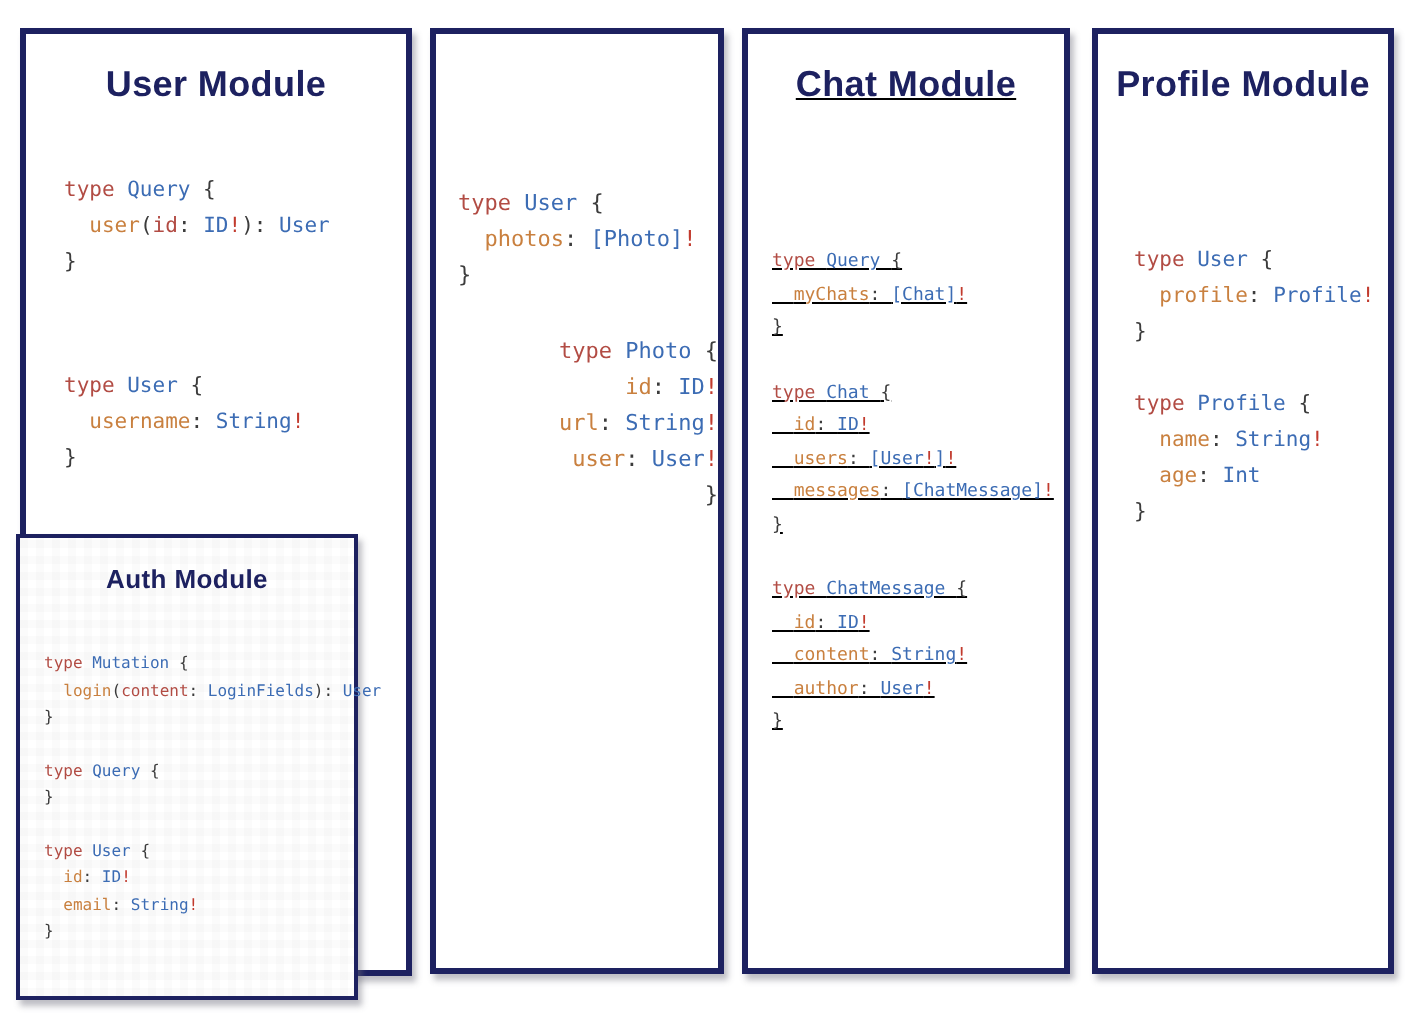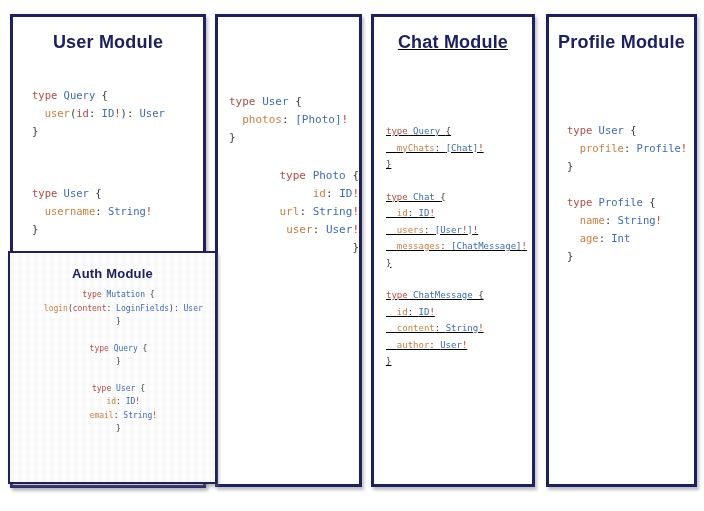--- a/index.html
+++ b/index.html
@@ -38,27 +38,27 @@
   .tok-fd { color: var(--c-fd, #c9803f); }
   .tok-bg { color: var(--c-bang, #c23b2e); }
   .tok-pu { color: var(--c-pu, #3c3c3c); }
 
   
   .panel-user { left: 10px; top: 14px; width: 196px; height: 474px; }
   .panel-user .code { margin: 33px 0 0 19px; font-size: 10.5px; line-height: 18px; }
   .panel-user .code-block + .code-block { margin-top: 44px; }
 
   
-  .panel-auth { left: 8px; top: 251px; width: 209px; height: 233px; z-index: 5; border-width: 2px;
+  .panel-auth { left: 8px; top: 267px; width: 171px; height: 233px; z-index: 5; border-width: 2px;
     background:
       repeating-linear-gradient(0deg, rgba(0,0,0,0.015) 0 4px, transparent 4px 8px),
       repeating-linear-gradient(90deg, rgba(0,0,0,0.015) 0 4px, transparent 4px 8px),
       #ffffff; }
   .panel-auth .panel-title { font-size: 13px; margin-top: 13px; }
-  .panel-auth .code { margin: 7px 0 0 12px; font-size: 8px; line-height: 13.5px; text-align: center; }
+  .panel-auth .code { margin: 28px 0 0 12px; font-size: 8px; line-height: 13.5px; }
   .panel-auth .code-block + .code-block { margin-top: 13px; }
 
   
   .panel-gallery { left: 215px; top: 14px; width: 147px; height: 473px; }
   .panel-gallery .code { margin: 76px 0 0 11px; font-size: 11px; line-height: 18px; }
   .panel-gallery .code-block + .code-block { margin-top: 20px; text-align: right; }
 
   
   .panel-chat { left: 371px; top: 14px; width: 164px; height: 473px; text-decoration: underline; }
   .panel-chat .code { margin: 70px 0 0 12px; font-size: 9px; line-height: 16.5px; }

